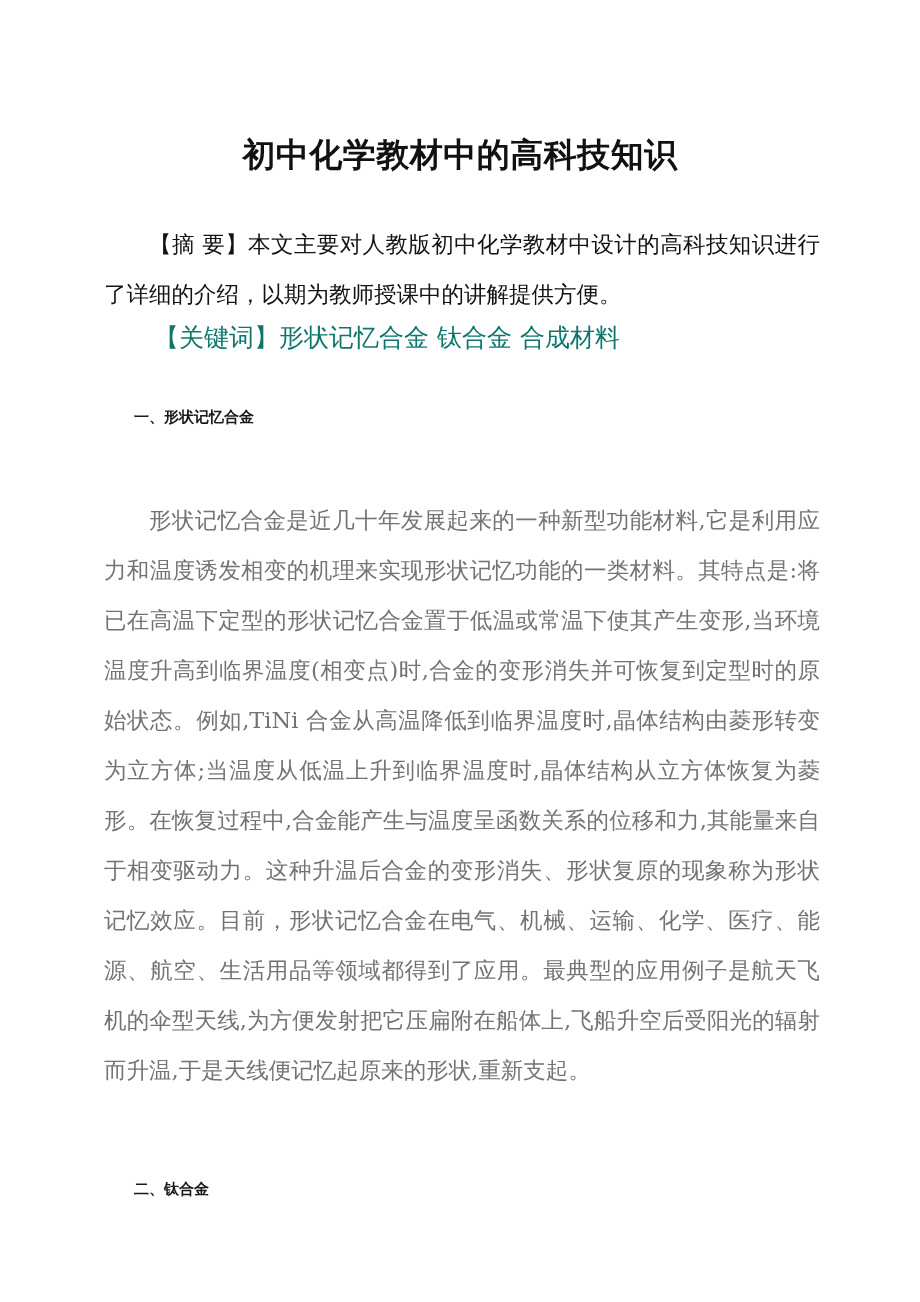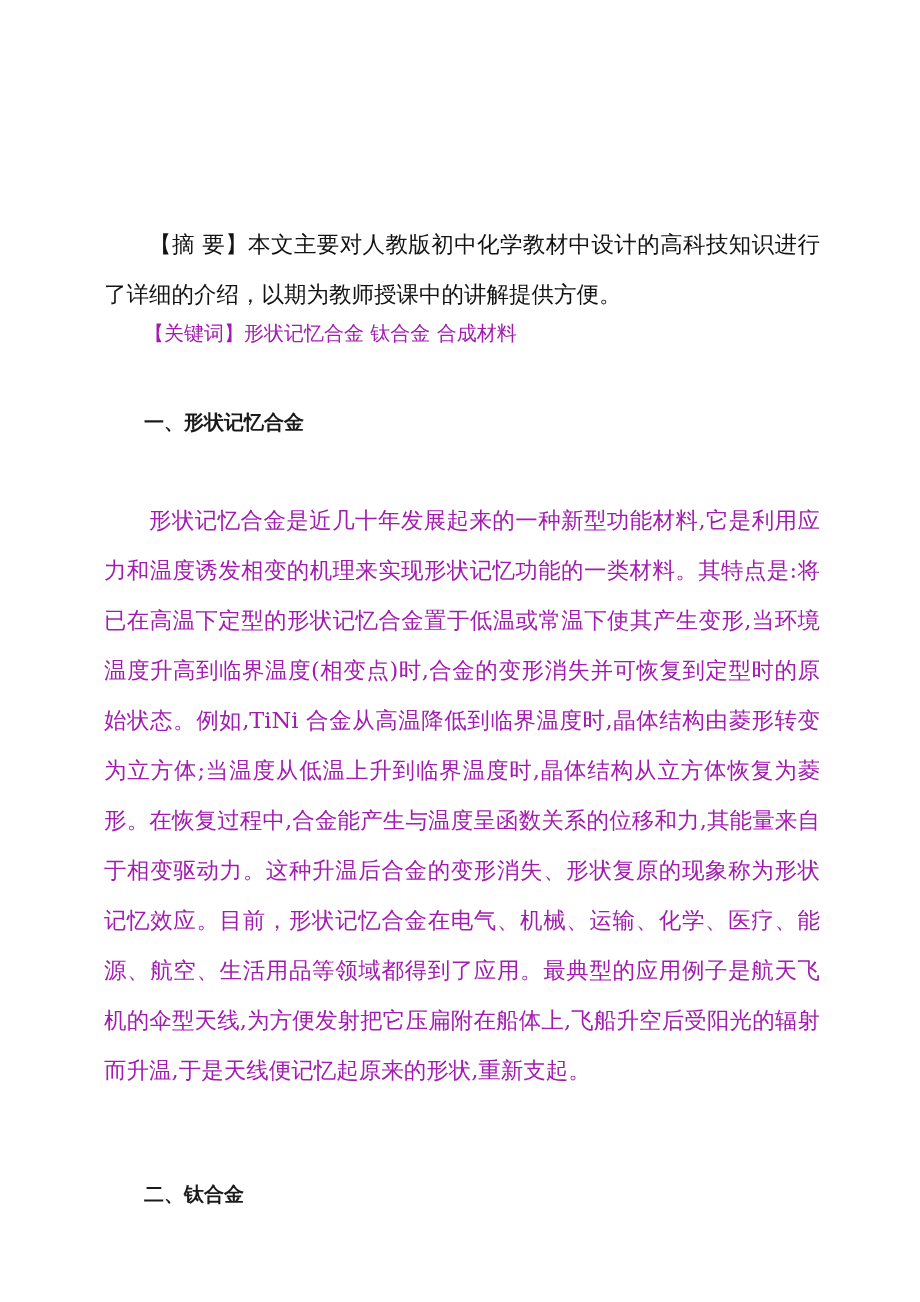--- a/index.html
+++ b/index.html
@@ -54,61 +54,62 @@
     text-justify: inter-ideograph;
     text-indent: 2em;
     color: #121212;
   }
 
   .keywords {
     position: absolute;
     left: 104px;
     top: 291px;
     width: 716px;
-    font-size: 20px;
+    font-size: 25px;
     line-height: 44px;
     text-indent: 2em;
-    color: #a21caf;
+    color: #0f766e;
     white-space: nowrap;
   }
 
   
   .section-heading {
     position: absolute;
     left: 104px;
     width: 716px;
-    font-size: 20px;
+    font-size: 15px;
     line-height: 40px;
     text-indent: 2em;
     color: #1a1a1a;
     white-space: nowrap;
   }
   .section-heading.h-one { top: 385px; }
   .section-heading.h-two { top: 1157px; font-family: Liberation Serif, serif; }
 
   
   .body-para {
     position: absolute;
     left: 104px;
     top: 472px;
     width: 716px;
     font-size: 22.5px;
     line-height: 50px;
     text-align: justify;
     text-justify: inter-ideograph;
     text-indent: 2em;
-    color: #a21caf;
+    color: #737373;
     word-break: break-all;
   }
 </style>
 </head>
 <body>
 
 <div class="page">
 
+  <h1 class="doc-title">初中化学教材中的高科技知识</h1>
 
   <p class="abstract">【摘 要】本文主要对人教版初中化学教材中设计的高科技知识进行了详细的介绍，以期为教师授课中的讲解提供方便。</p>
 
   <p class="keywords">【关键词】形状记忆合金 钛合金 合成材料</p>
 
   <h2 class="section-heading h-one">一、形状记忆合金</h2>
 
   <p class="body-para">形状记忆合金是近几十年发展起来的一种新型功能材料,它是利用应力和温度诱发相变的机理来实现形状记忆功能的一类材料。其特点是:将已在高温下定型的形状记忆合金置于低温或常温下使其产生变形,当环境温度升高到临界温度(相变点)时,合金的变形消失并可恢复到定型时的原始状态。例如,TiNi 合金从高温降低到临界温度时,晶体结构由菱形转变为立方体;当温度从低温上升到临界温度时,晶体结构从立方体恢复为菱形。在恢复过程中,合金能产生与温度呈函数关系的位移和力,其能量来自于相变驱动力。这种升温后合金的变形消失、形状复原的现象称为形状记忆效应。目前，形状记忆合金在电气、机械、运输、化学、医疗、能源、航空、生活用品等领域都得到了应用。最典型的应用例子是航天飞机的伞型天线,为方便发射把它压扁附在船体上,飞船升空后受阳光的辐射而升温,于是天线便记忆起原来的形状,重新支起。</p>
 
   <h2 class="section-heading h-two">二、钛合金</h2>

